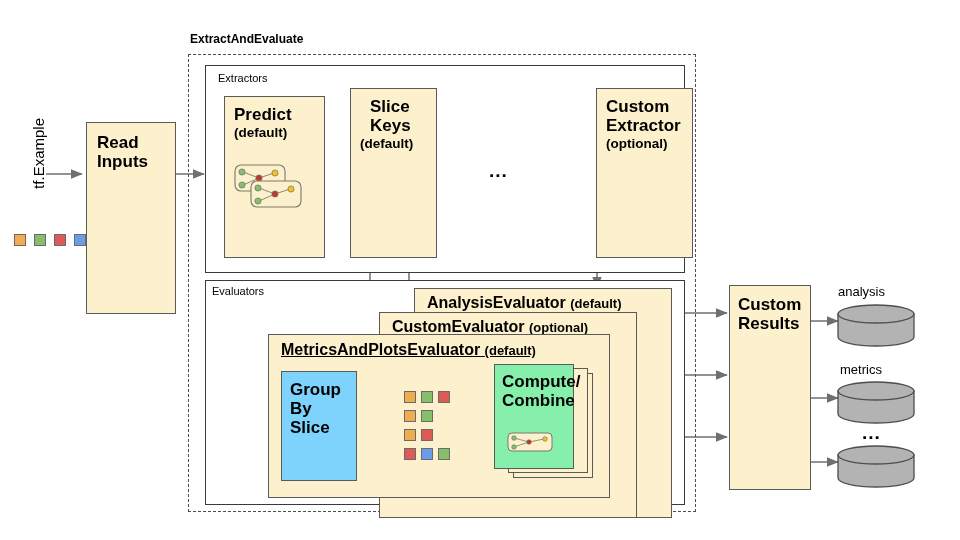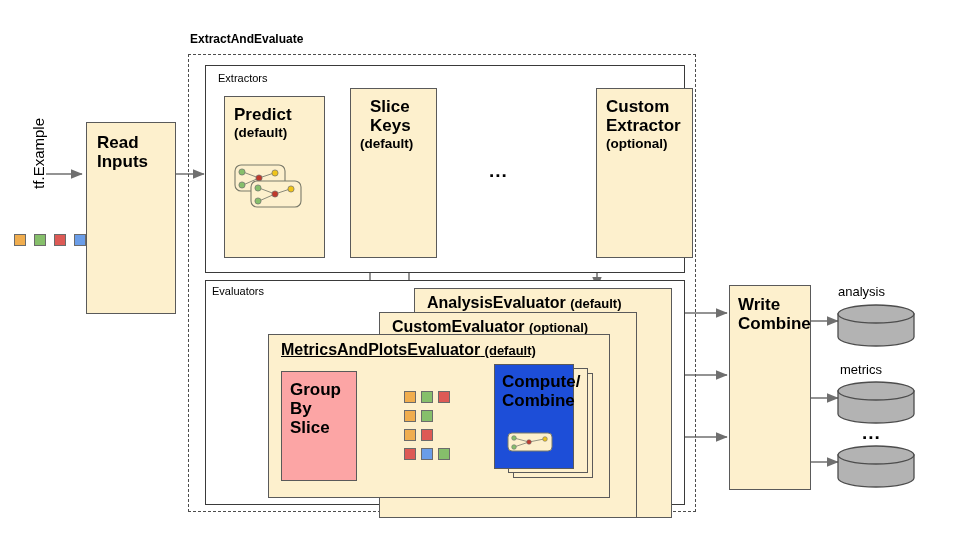--- a/index.html
+++ b/index.html
@@ -125,21 +125,21 @@
   </div>
 </div>
 
 <div class="abs box" style="left:268px;top:334px;width:342px;height:164px;">
   <div style="margin:6px 0 0 12px;white-space:nowrap;text-decoration:underline;">
     <span class="ev-title">MetricsAndPlotsEvaluator</span>
     <span class="ev-sub">(default)</span>
   </div>
 </div>
 
-<div class="abs plain" style="left:281px;top:371px;width:76px;height:110px;background:#fca5a5;border-color:#5a5a5a;">
+<div class="abs plain" style="left:281px;top:371px;width:76px;height:110px;background:#7dd3fc;border-color:#5a5a5a;">
   <div class="lbl-big" style="margin:8px 0 0 8px;width:62px;">Group By Slice</div>
 </div>
 
 <div class="chip-row" style="left:404px;top:391px;">
   <span class="sq" style="background:#f0ad4e"></span>
   <span class="sq" style="background:#86bf6b"></span>
   <span class="sq" style="background:#dd5a55"></span>
 </div>
 <div class="chip-row" style="left:404px;top:410px;">
   <span class="sq" style="background:#f0ad4e"></span>
@@ -150,21 +150,21 @@
   <span class="sq" style="background:#dd5a55"></span>
 </div>
 <div class="chip-row" style="left:404px;top:448px;">
   <span class="sq" style="background:#dd5a55"></span>
   <span class="sq" style="background:#6a9de8"></span>
   <span class="sq" style="background:#86bf6b"></span>
 </div>
 
 <div class="abs plain" style="left:513px;top:373px;width:80px;height:105px;background:#fdf0cd;border-color:#5a5a5a;"></div>
 <div class="abs plain" style="left:508px;top:368px;width:80px;height:105px;background:#fdf0cd;border-color:#5a5a5a;"></div>
-<div class="abs plain" style="left:494px;top:364px;width:80px;height:105px;background:#1d4ed8;border-color:#5a5a5a;">
+<div class="abs plain" style="left:494px;top:364px;width:80px;height:105px;background:#86efac;border-color:#5a5a5a;">
   <div class="lbl-big" style="margin:7px 0 0 7px;width:70px;">Compute/ Combine</div>
   <svg width="48" height="22" style="position:absolute;left:12px;top:66px;">
     <rect x="1" y="2" width="44" height="18" rx="4" fill="#fdf0cd" stroke="#7a7a6a" stroke-width="1"></rect>
     <path d="M7,7 L22,11 L37,8 M7,16 L22,11" stroke="#8a8a7a" stroke-width=".9" fill="none"></path>
     <circle cx="7" cy="7" r="2.3" fill="#86bf6b" stroke="#6f6f6f" stroke-width=".6"></circle>
     <circle cx="7" cy="16" r="2.3" fill="#86bf6b" stroke="#6f6f6f" stroke-width=".6"></circle>
     <circle cx="22" cy="11" r="2.3" fill="#c0392b" stroke="#6f6f6f" stroke-width=".6"></circle>
     <circle cx="38" cy="8" r="2.3" fill="#f0c419" stroke="#6f6f6f" stroke-width=".6"></circle>
   </svg>
 </div>
@@ -175,21 +175,21 @@
   <span class="sq" style="background:#86bf6b"></span>
   <span class="sq" style="background:#dd5a55"></span>
   <span class="sq" style="background:#6a9de8"></span>
 </div>
 
 <div class="abs box" style="left:86px;top:78px;width:90px;height:192px;margin-top:44px;">
   <div class="lbl-big" style="margin:10px 0 0 10px;width:62px;">Read Inputs</div>
 </div>
 
 <div class="abs box" style="left:729px;top:285px;width:82px;height:205px;">
-  <div class="lbl-big" style="margin:9px 0 0 8px;width:70px;">Write Combine</div>
+  <div class="lbl-big" style="margin:9px 0 0 8px;width:70px;">Custom Results</div>
 </div>
 
 <div class="abs cyl-label" style="left:838px;top:284px;">analysis</div>
 <svg class="abs" style="left:836px;top:304px;" width="80" height="44">
   <path d="M2,10 L2,33 A38,9 0 0 0 78,33 L78,10 Z" fill="#b3b3b3" stroke="#4d4d4d" stroke-width="1.3"></path>
   <ellipse cx="40" cy="10" rx="38" ry="9" fill="#b3b3b3" stroke="#4d4d4d" stroke-width="1.3"></ellipse>
 </svg>
 
 <div class="abs cyl-label" style="left:840px;top:362px;">metrics</div>
 <svg class="abs" style="left:836px;top:381px;" width="80" height="44">

